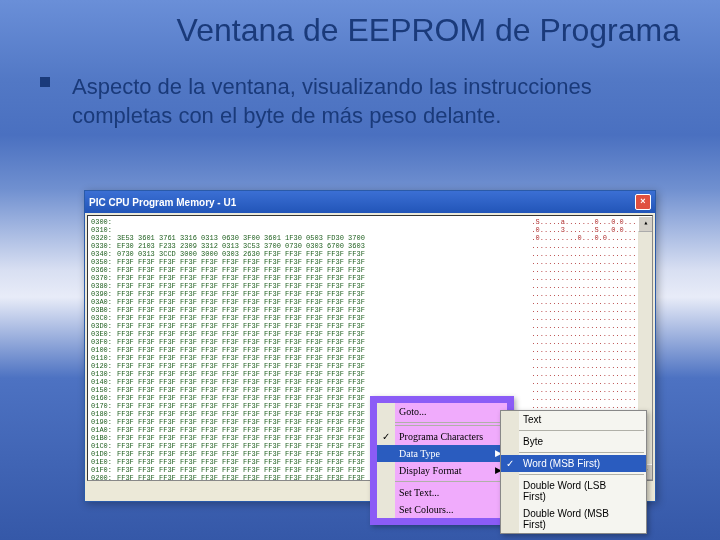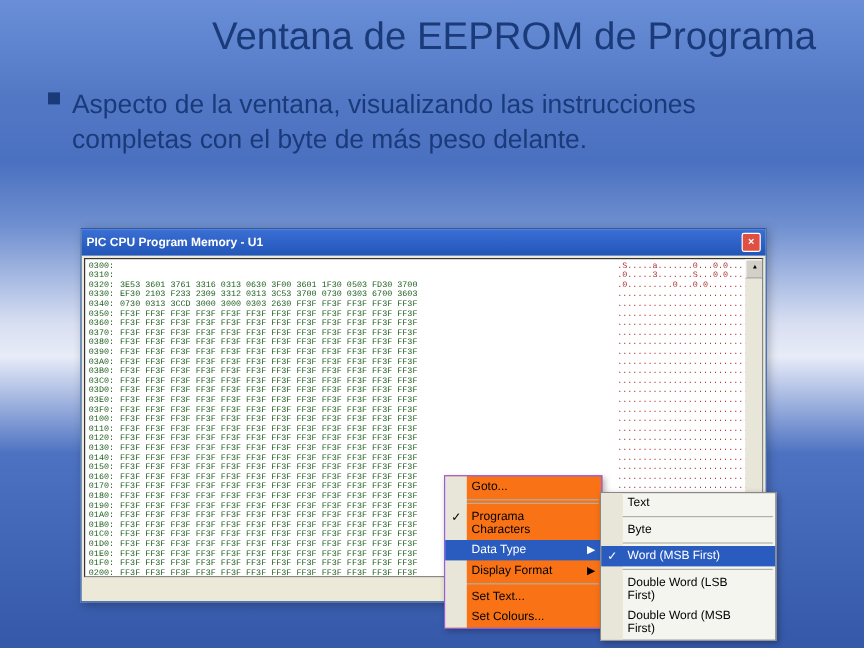--- a/index.html
+++ b/index.html
@@ -27,24 +27,25 @@
     left: 40px;
     top: 22px;
     width: 10px;
     height: 10px;
     background: #1a3a7a;
   }
   .bullet-text {
     font-size: 22px;
     color: #1a3a7a;
     line-height: 1.3;
+    margin-left: 12px;
   }
   .window {
     position: absolute;
-    left: 67px;
+    left: 84px;
     top: 190px;
     width: 570px;
     height: 310px;
     background: #ece9d8;
     border: 1px solid #2a5aa8;
     box-shadow: 2px 2px 8px rgba(0,0,0,0.3);
     font-family: Tahoma, sans-serif;
     font-size: 8px;
   }
   .titlebar {
@@ -95,24 +96,24 @@
   .ascii-col {
     color: #b03030;
     padding: 2px 3px;
     white-space: pre;
   }
   .context-menu {
     position: absolute;
     left: 370px;
     top: 396px;
     width: 130px;
-    background: #f97316;
-    border: 1px solid #8b5cf6;
+    background: #f0abfc;
+    border: 7px solid #8b5cf6;
     box-shadow: 2px 2px 5px rgba(0,0,0,0.3);
-    font-family: Liberation Sans, sans-serif;
+    font-family: Liberation Serif, serif;
     font-size: 10px;
     z-index: 20;
   }
   .submenu {
     position: absolute;
     left: 500px;
     top: 410px;
     width: 145px;
     background: #f5f5f0;
     border: 1px solid #888;

